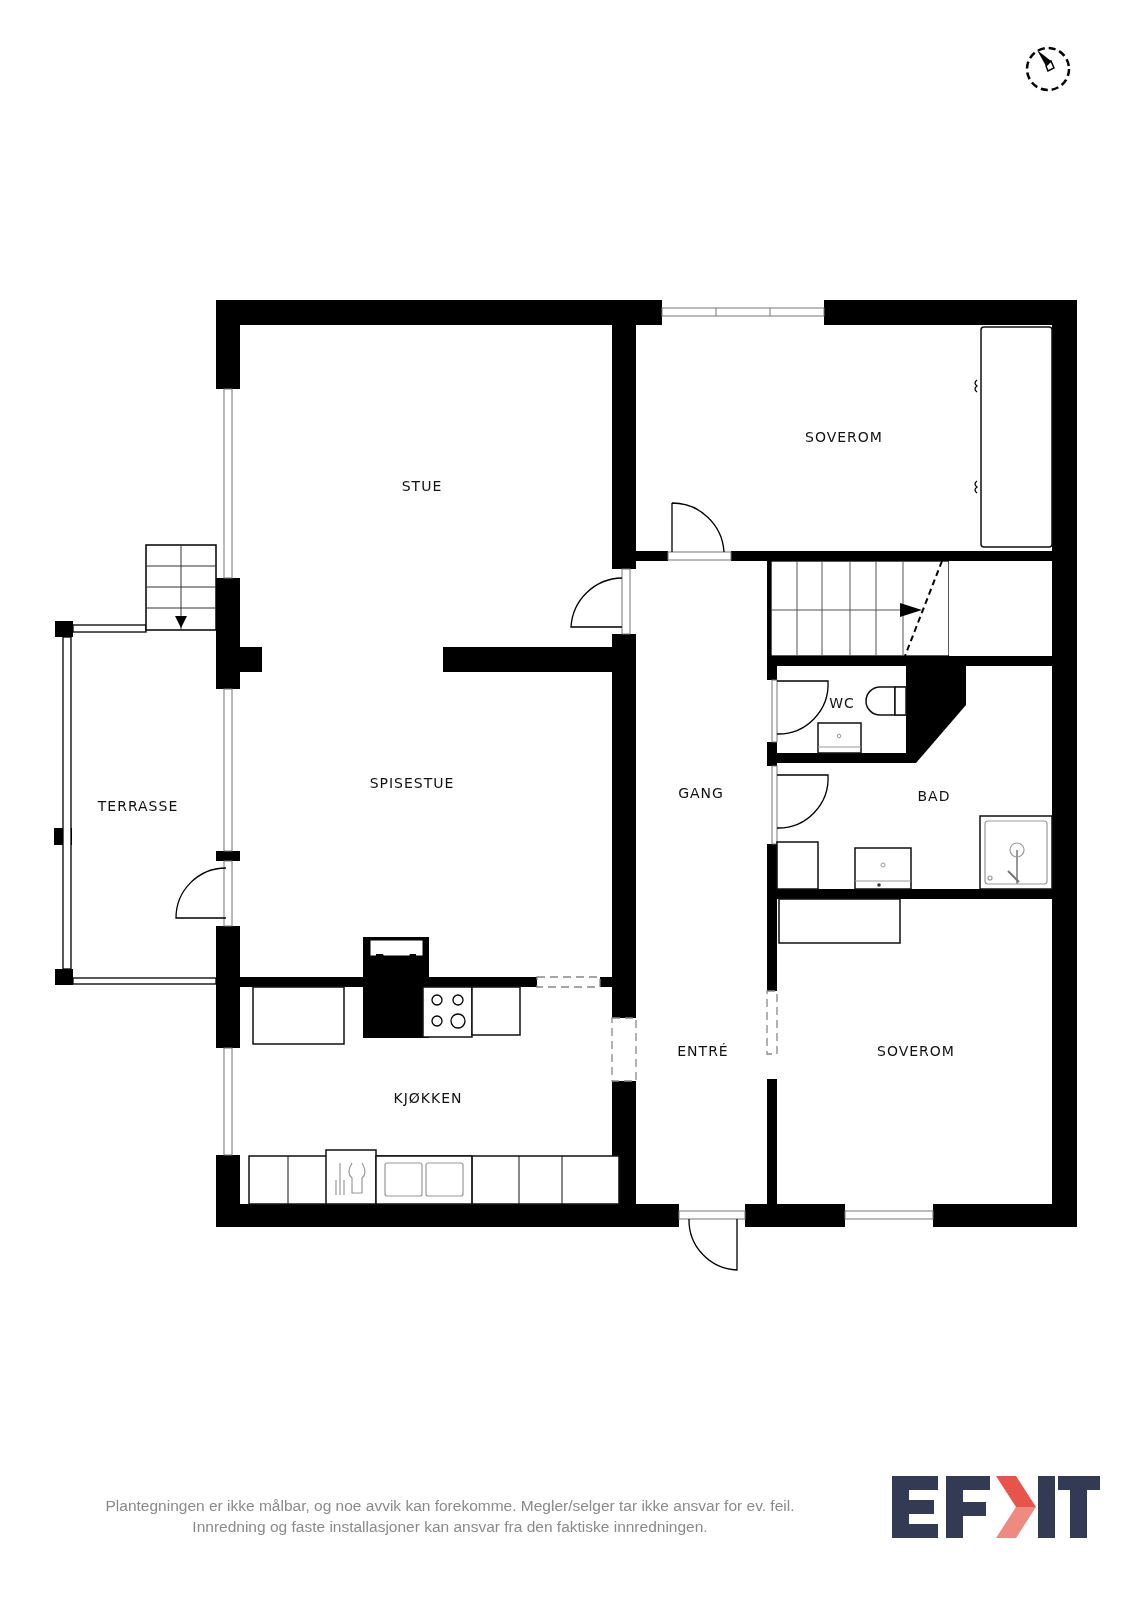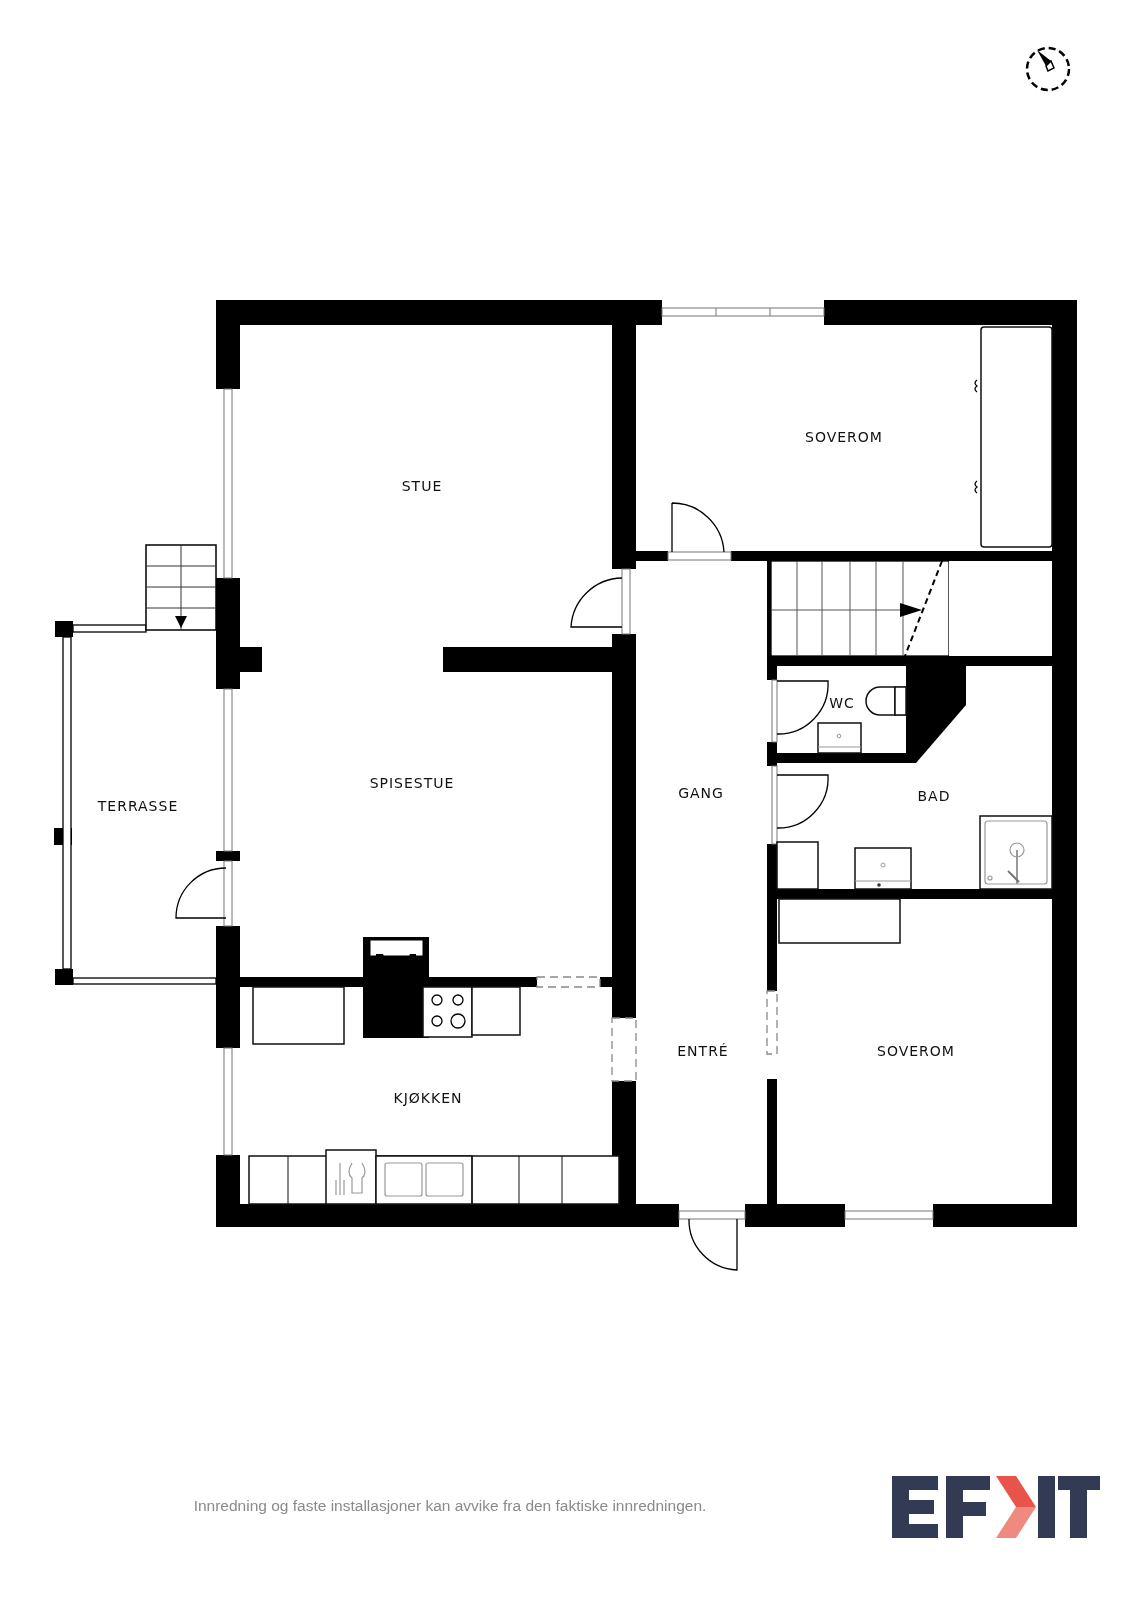--- a/index.html
+++ b/index.html
@@ -196,21 +196,22 @@
     <text class="room-label" x="701" y="798" text-anchor="middle">GANG</text>
     <text class="room-label" x="703" y="1056" text-anchor="middle">ENTRÉ</text>
     <text class="room-label" x="844" y="442" text-anchor="middle">SOVEROM</text>
     <text class="room-label" x="916" y="1056" text-anchor="middle">SOVEROM</text>
     <text class="room-label" x="842" y="708" text-anchor="middle">WC</text>
     <text class="room-label" x="934" y="801" text-anchor="middle">BAD</text>
   </g>
 </svg>
 
 <div class="disclaimer">
-  <div>Innredning og faste installasjoner kan avvike fra den faktiske innredningen.</div>
+  <div>Plantegningen er ikke målbar, og noe avvik kan forekomme. Megler/selger tar ikke ansvar for ev. feil.</div>
+  <div>Innredning og faste installasjoner kan ansvar fra den faktiske innredningen.</div>
 </div>
 
 <svg class="logo" viewBox="0 0 214 70" xmlns="http://www.w3.org/2000/svg">
 
   <path d="M4,4 H50 V18 H21 V28 H46 V42 H21 V52 H50 V66 H4 Z" fill="#323a54"></path>
 
   <path d="M58,4 H102 V18 H75 V30 H98 V44 H75 V66 H58 Z" fill="#323a54"></path>
 
   <polygon points="108,4 128,4 148,35 128,35" fill="#e8534a"></polygon>
   <polygon points="128,35 148,35 128,66 108,66" fill="#ef8a80"></polygon>

